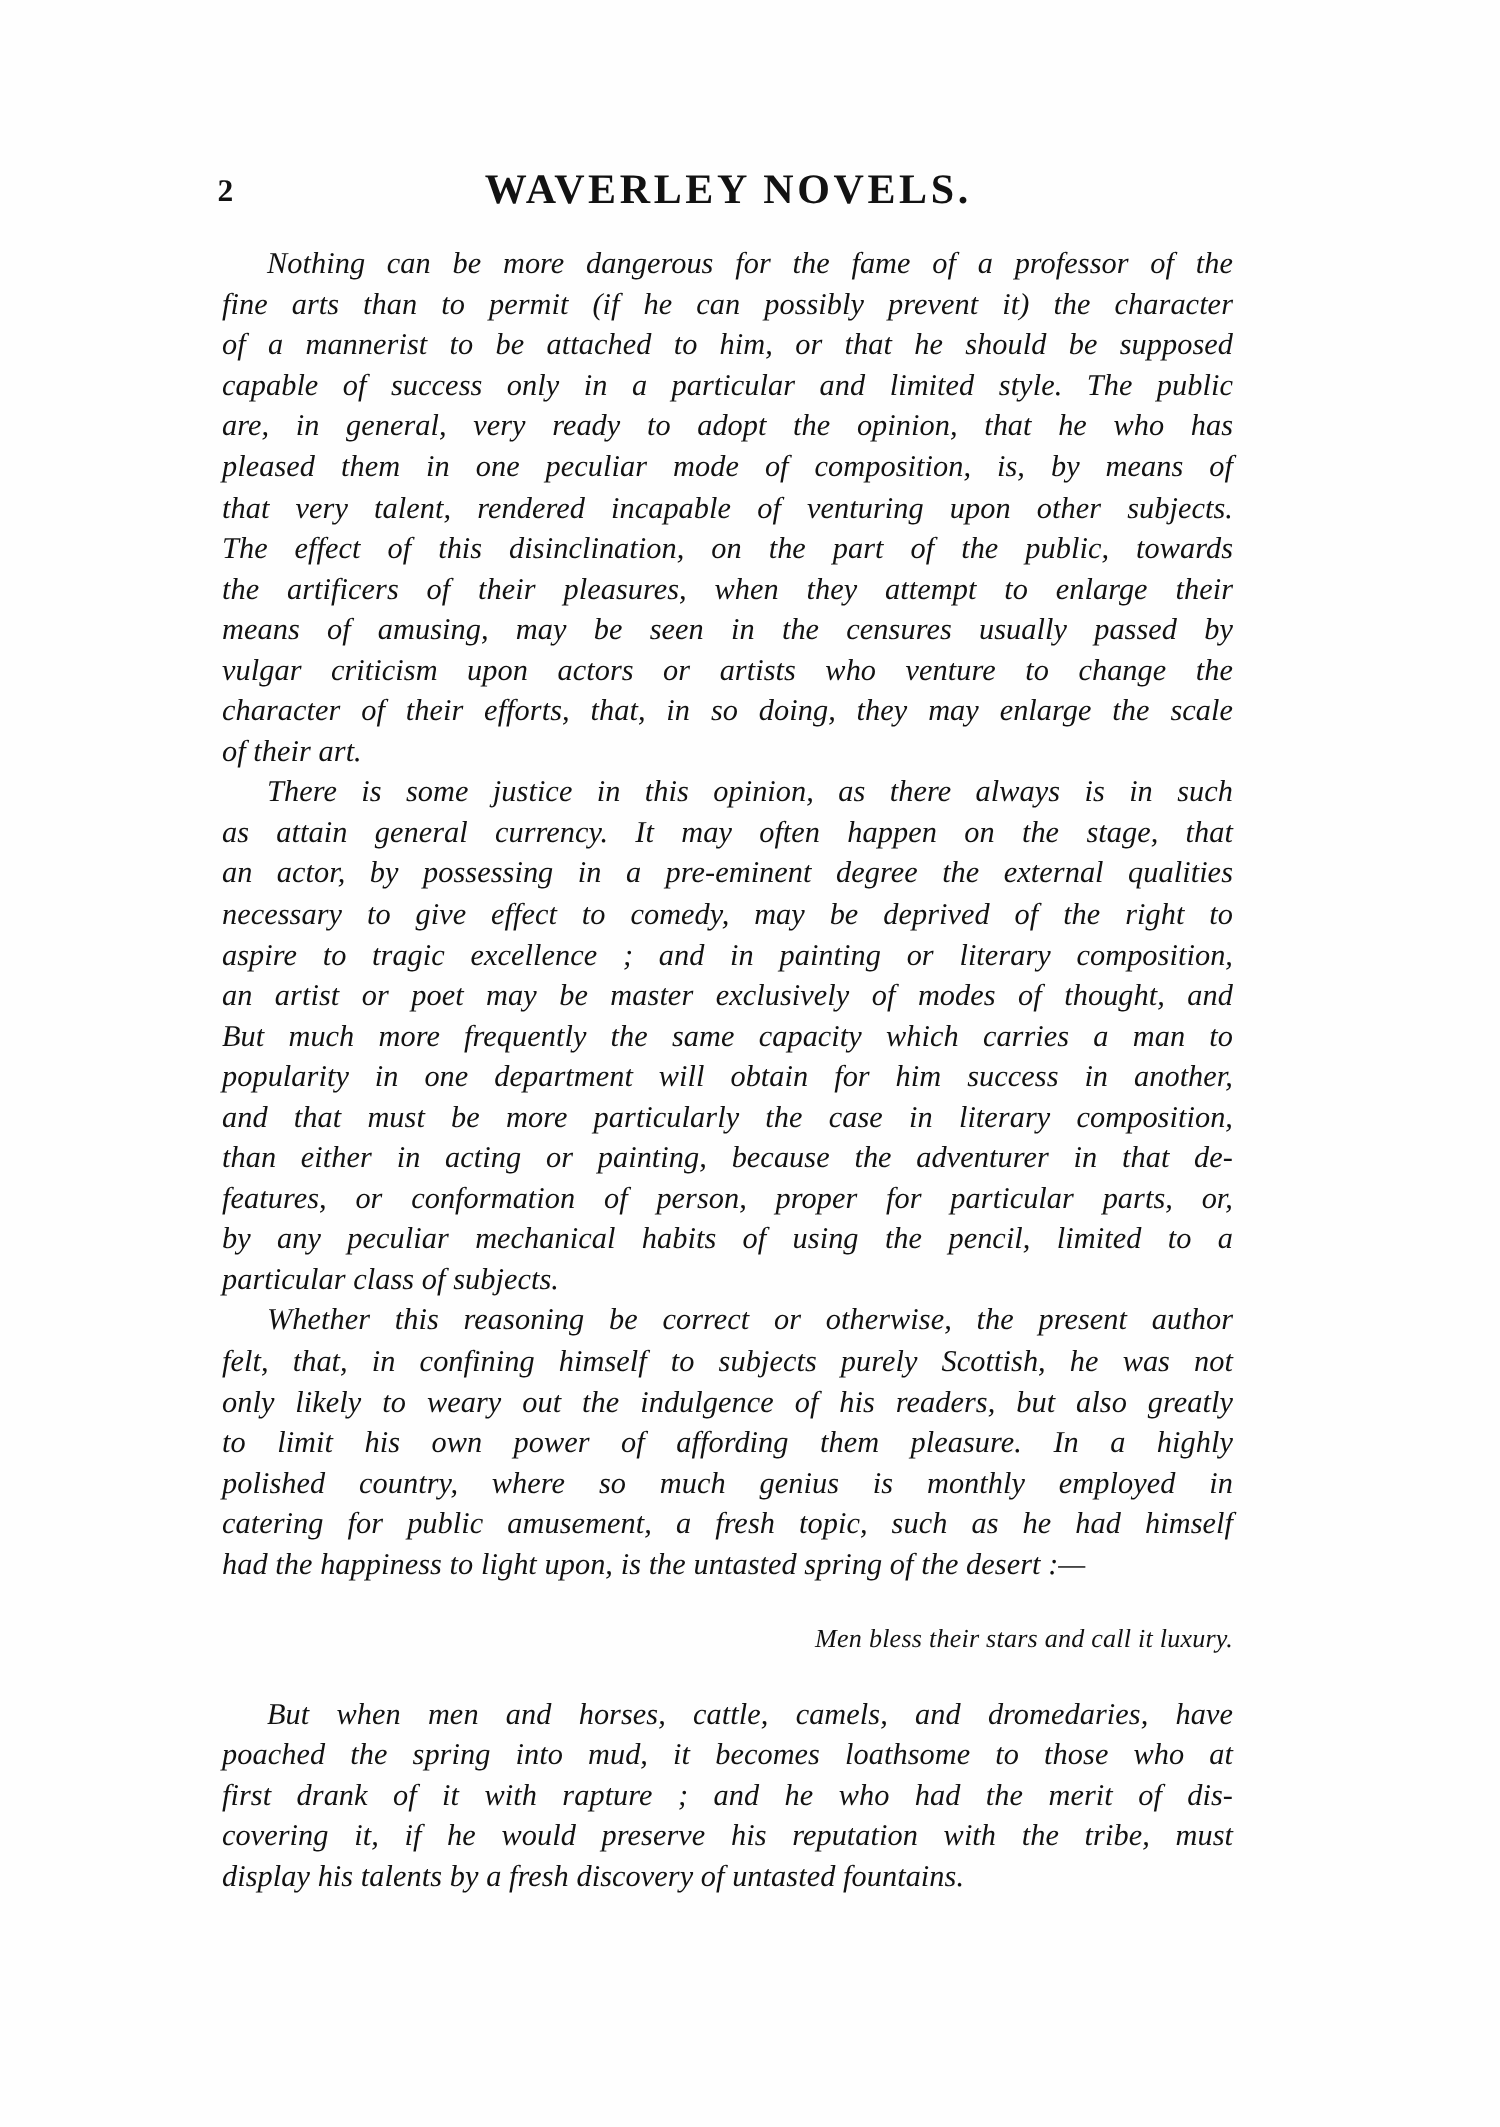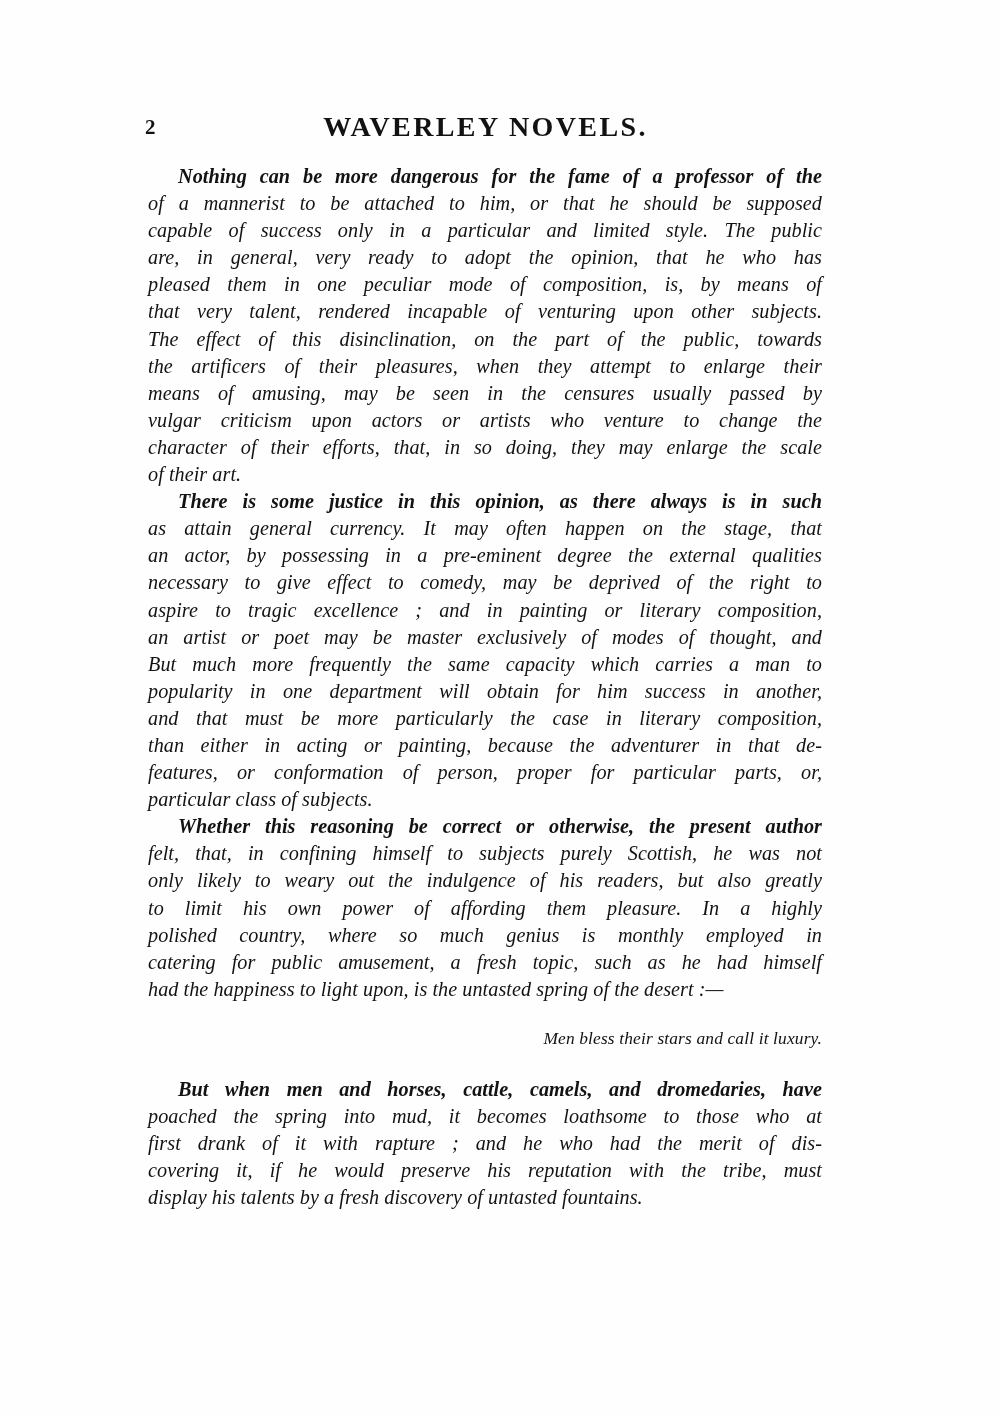--- a/index.html
+++ b/index.html
@@ -77,21 +77,20 @@
     text-align-last: justify;
     white-space: normal;
   }
   .ln.last {
     text-align: right;
     text-align-last: left;
     white-space: normal;
   }
   .ln.indent {
     text-indent: 30px;
-    font-weight: bold;
   }
 
   
   .verse {
     margin: 0;
     font-style: italic;
     font-size: 17.4px;
     line-height: 27px;
     text-align: right;
     letter-spacing: 0.15px;
@@ -106,20 +105,21 @@
 
   <div class="runhead">
     <span class="folio">2</span>
     <span class="runhead-title">WAVERLEY NOVELS.</span>
   </div>
 
   <div class="textblock">
 
     <p class="para">
         <span class="ln just indent">Nothing can be more dangerous for the fame of a professor of the</span>
+        <span class="ln just">fine arts than to permit (if he can possibly prevent it) the character</span>
         <span class="ln just">of a mannerist to be attached to him, or that he should be supposed</span>
         <span class="ln just">capable of success only in a particular and limited style.    The public</span>
         <span class="ln just">are, in general, very ready to adopt the opinion, that he who has</span>
         <span class="ln just">pleased them in one peculiar mode of composition, is, by means of</span>
         <span class="ln just">that very talent, rendered incapable of venturing upon other subjects.</span>
         <span class="ln just">The effect of this disinclination, on the part of the public, towards</span>
         <span class="ln just">the artificers of their pleasures, when they attempt to enlarge their</span>
         <span class="ln just">means of amusing, may be seen in the censures usually passed by</span>
         <span class="ln just">vulgar criticism upon actors or artists who venture to change the</span>
         <span class="ln just">character of their efforts, that, in so doing, they may enlarge the scale</span>
@@ -131,20 +131,21 @@
         <span class="ln just">as attain general currency.    It may often happen on the stage, that</span>
         <span class="ln just">an actor, by possessing in a pre-eminent degree the external qualities</span>
         <span class="ln just">necessary to give effect to comedy, may be deprived of the right to</span>
         <span class="ln just">aspire to tragic excellence ; and in painting or literary composition,</span>
         <span class="ln just">an artist or poet may be master exclusively of modes of thought, and</span>
         <span class="ln just">But much more frequently the same capacity which carries a man to</span>
         <span class="ln just">popularity in one department will obtain for him success in another,</span>
         <span class="ln just">and that must be more particularly the case in literary composition,</span>
         <span class="ln just">than either in acting or painting, because the adventurer in that de-</span>
         <span class="ln just">features, or conformation of person, proper for particular parts, or,</span>
+        <span class="ln just">by any peculiar mechanical habits of using the pencil, limited to a</span>
         <span class="ln last">particular class of subjects.</span>
       </p>
 
     <p class="para">
         <span class="ln just indent">Whether this reasoning be correct or otherwise, the present author</span>
         <span class="ln just">felt, that, in confining himself to subjects purely Scottish, he was not</span>
         <span class="ln just">only likely to weary out the indulgence of his readers, but also greatly</span>
         <span class="ln just">to limit his own power of affording them pleasure.    In a highly</span>
         <span class="ln just">polished country, where so much genius is monthly employed in</span>
         <span class="ln just">catering for public amusement, a fresh topic, such as he had himself</span>

